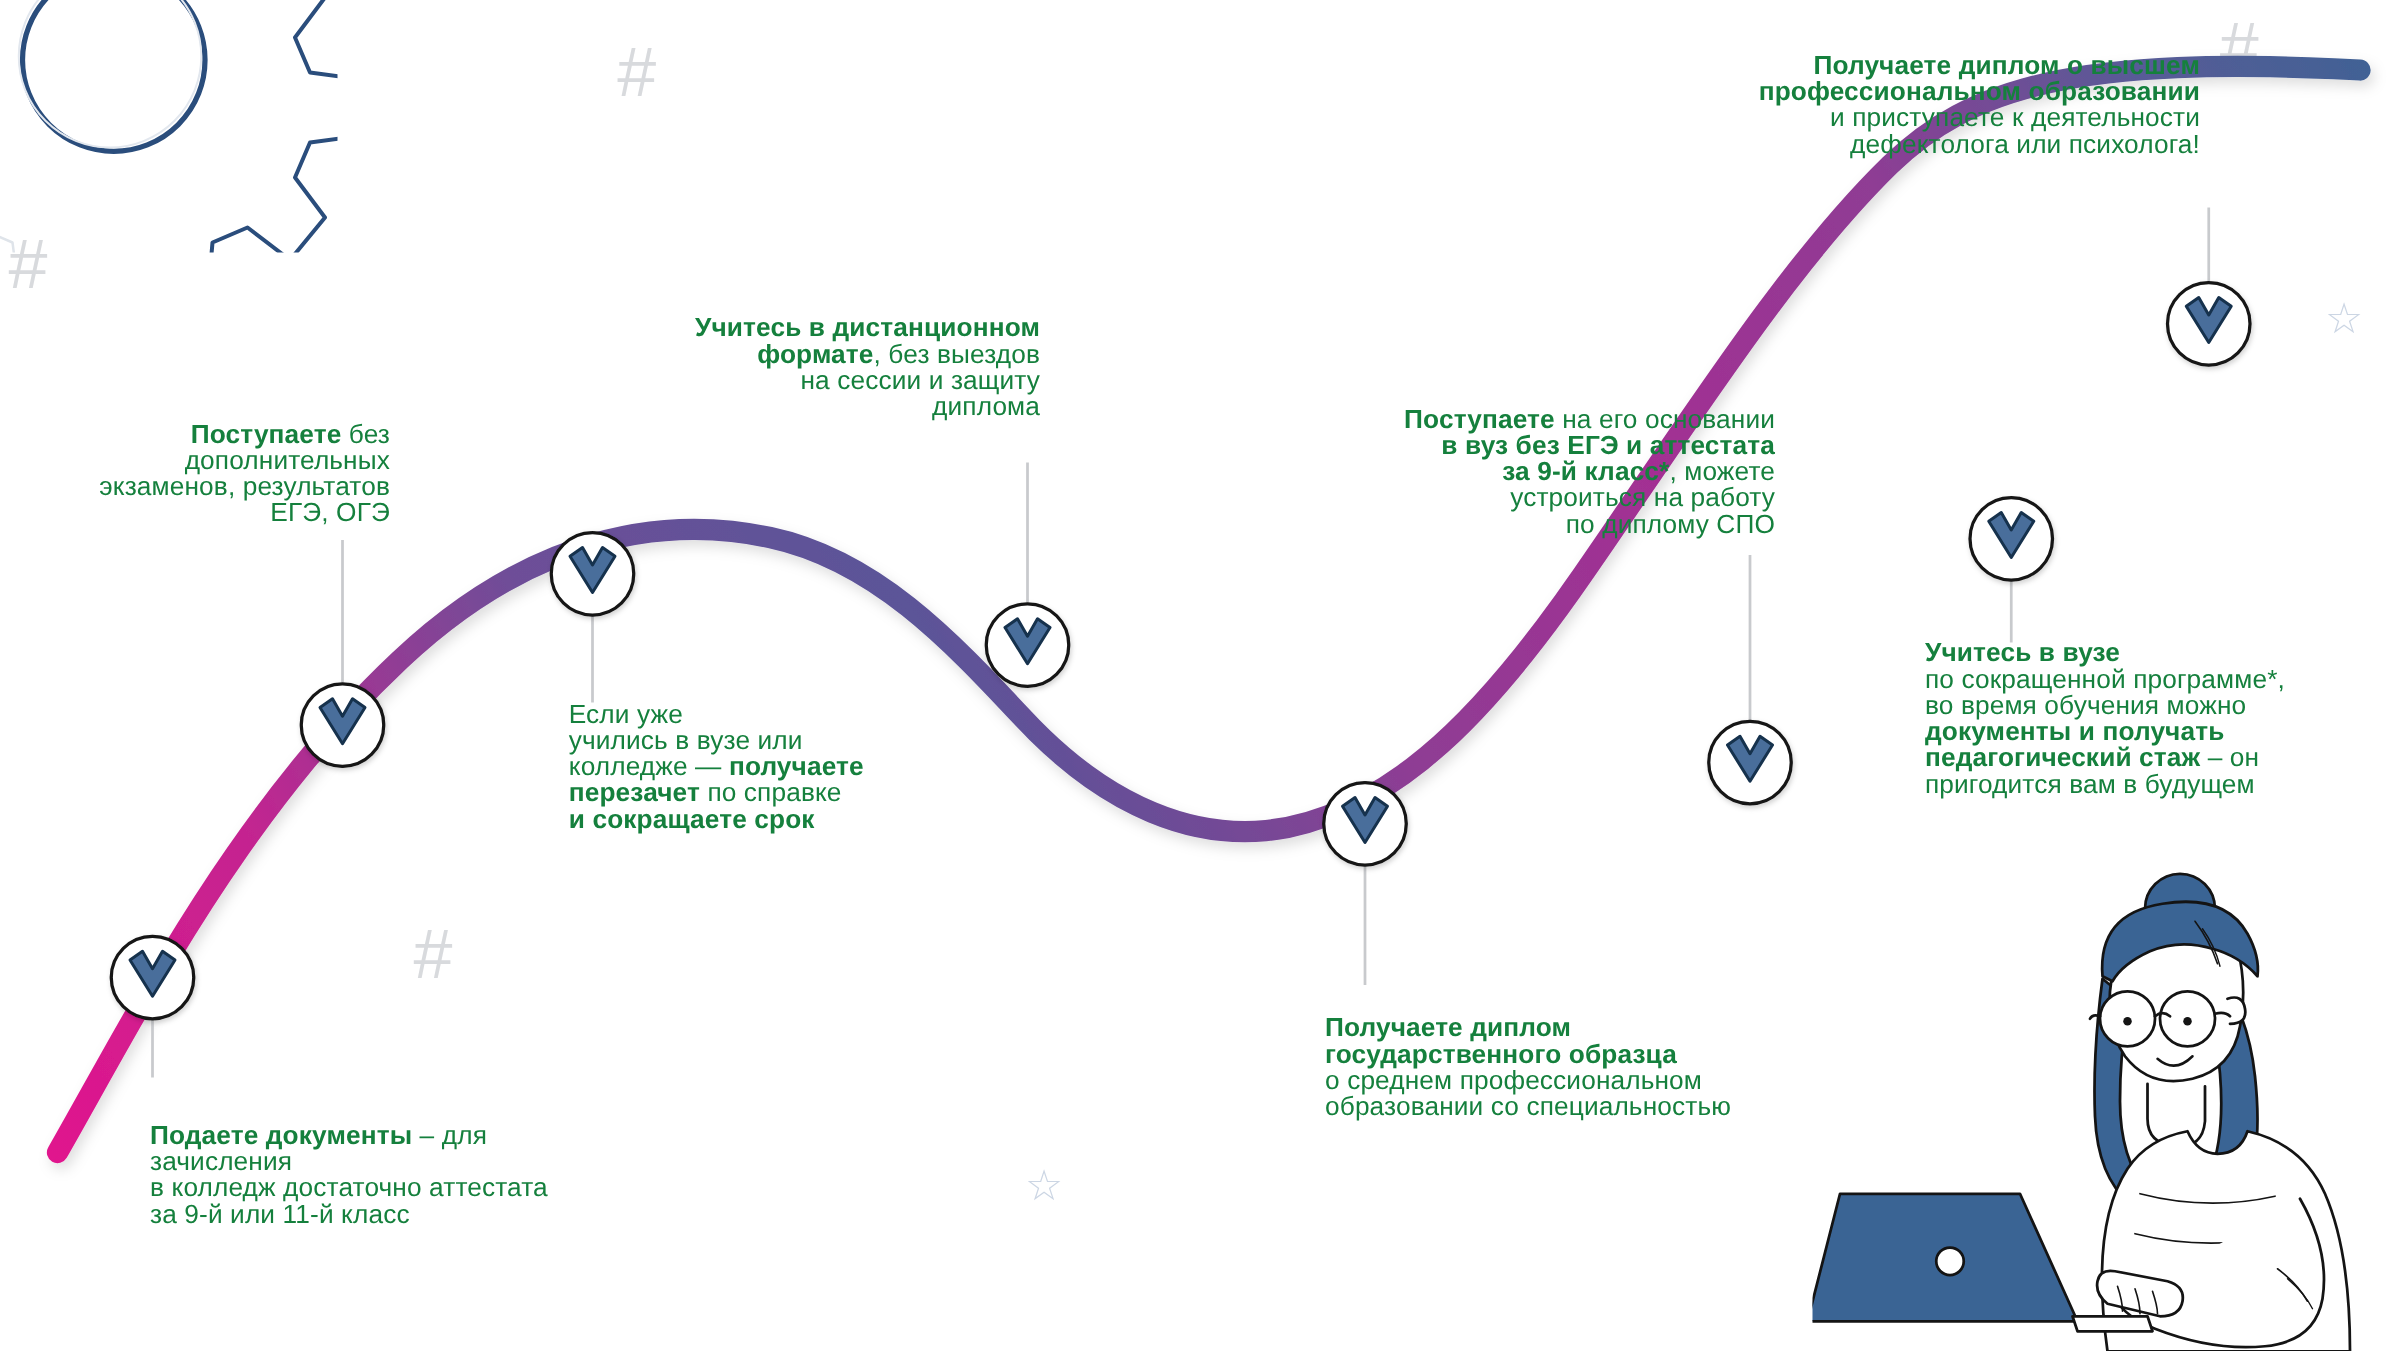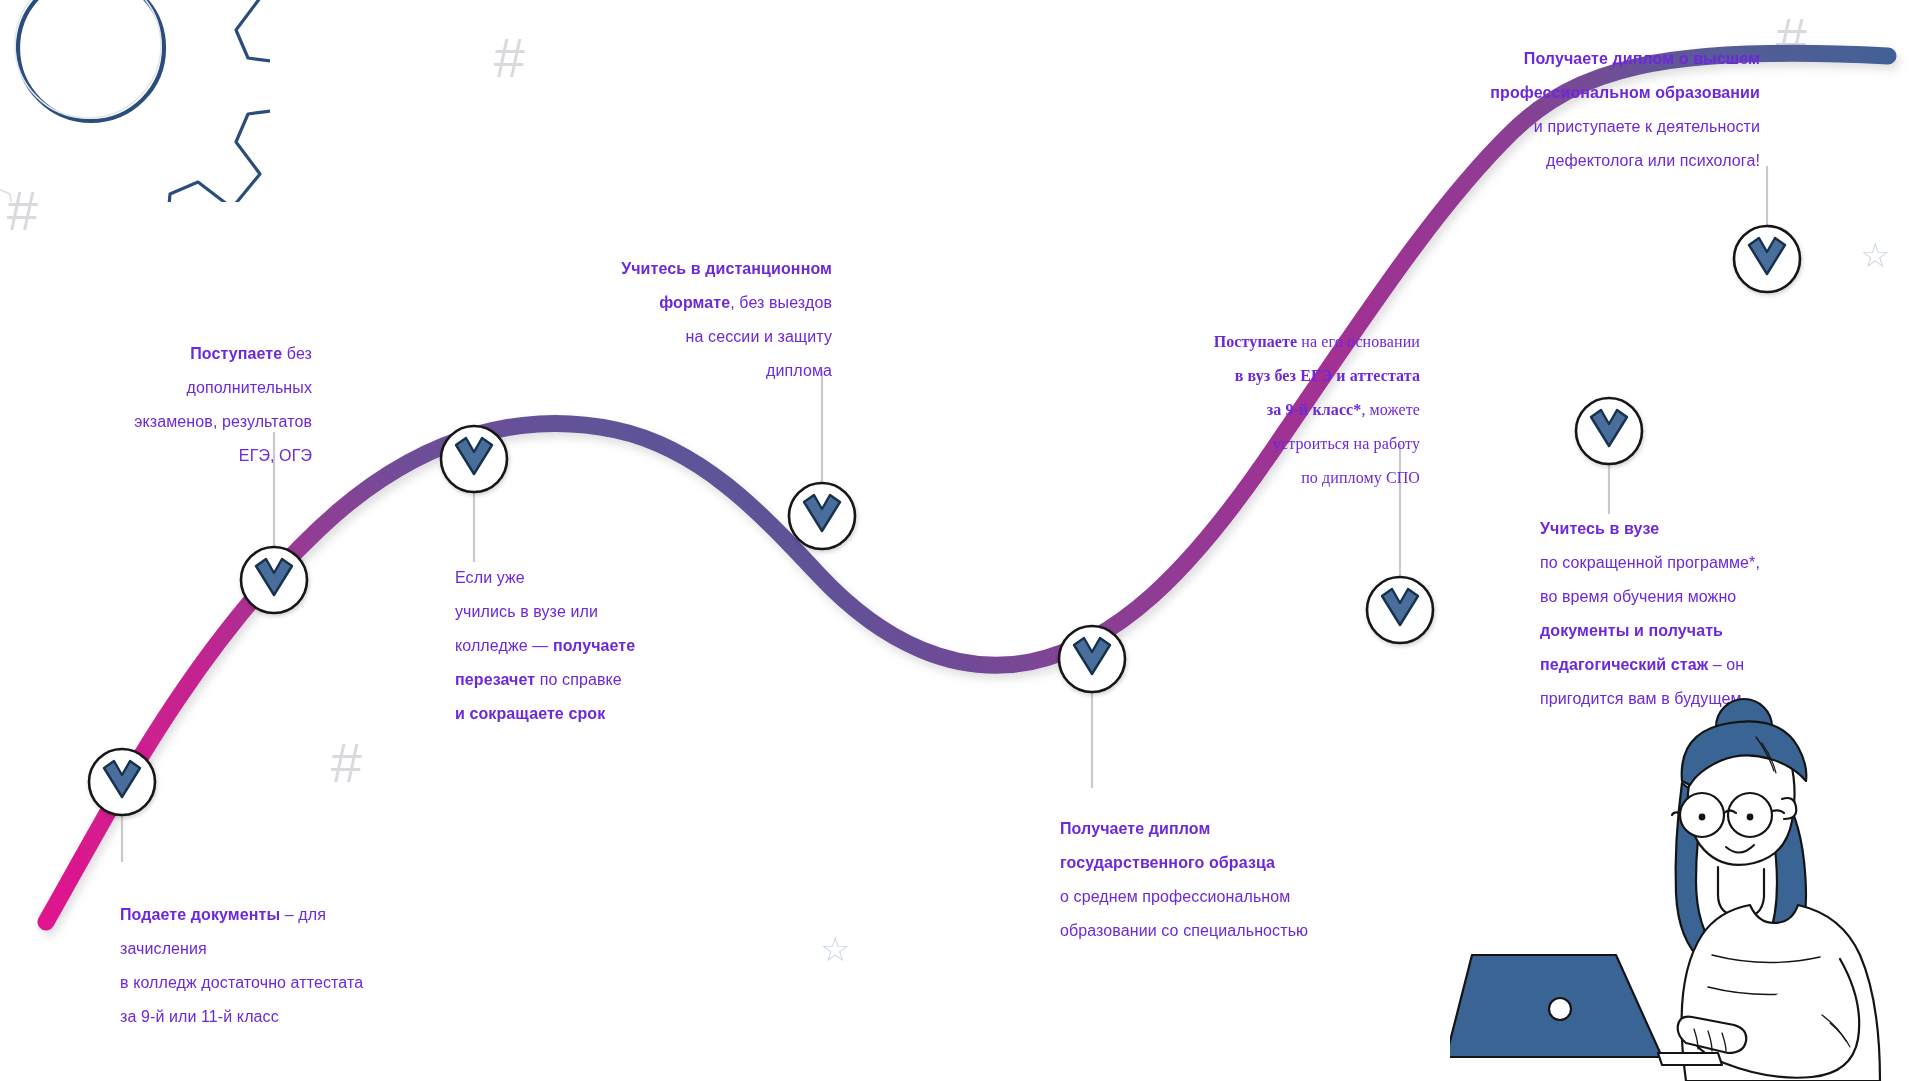--- a/index.html
+++ b/index.html
@@ -33,37 +33,37 @@
   }
   .star-deco {
     position:absolute;
     color:#ccd6e4;
     line-height:1;
     user-select:none;
   }
   
   .label {
     position:absolute;
-    color:#6d28d9;
-    font-size:16px;
-    line-height:34px;
+    color:#15803d;
+    font-size:21px;
+    line-height:21px;
     letter-spacing:.1px;
     white-space:pre-line;
   }
   .label b, .label .b { font-weight:700; }
   .label.ta-right { text-align:right; }
   .label.ta-left  { text-align:left; }
 
   
   #label-1 { left:120px;  top:866px;  width:430px;margin-top:32px; }   
   #label-2 { left:0px;    top:337px;  width:312px; }   
   #label-3 { left:455px;  top:561px;  width:330px; }   
   #label-4 { left:420px;  top:252px;  width:412px; }   
   #label-5 { left:1060px; top:812px;  width:430px; }   
-  #label-6 { left:1000px; top:325px;  width:420px;font-family:Liberation Serif, serif; }   
+  #label-6 { left:1000px; top:325px;  width:420px; }   
   #label-7 { left:1540px; top:512px;  width:380px; }   
   #label-8 { left:1280px; top:42px;   width:480px; }   
 
   
   #illustration {
     position:absolute;
     right:0; bottom:0;
     width:470px; height:390px;
     pointer-events:none;
   }

